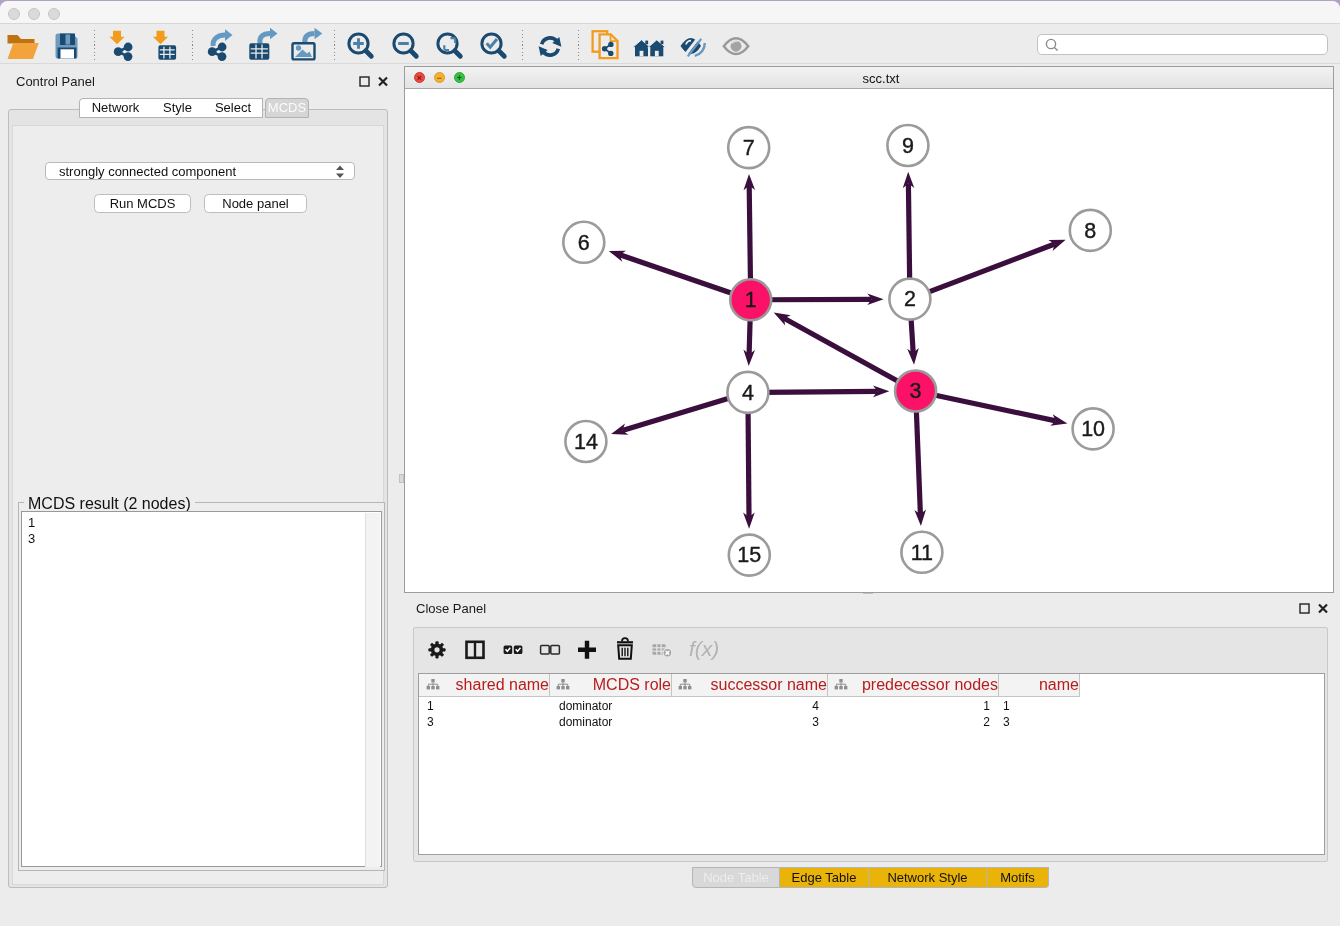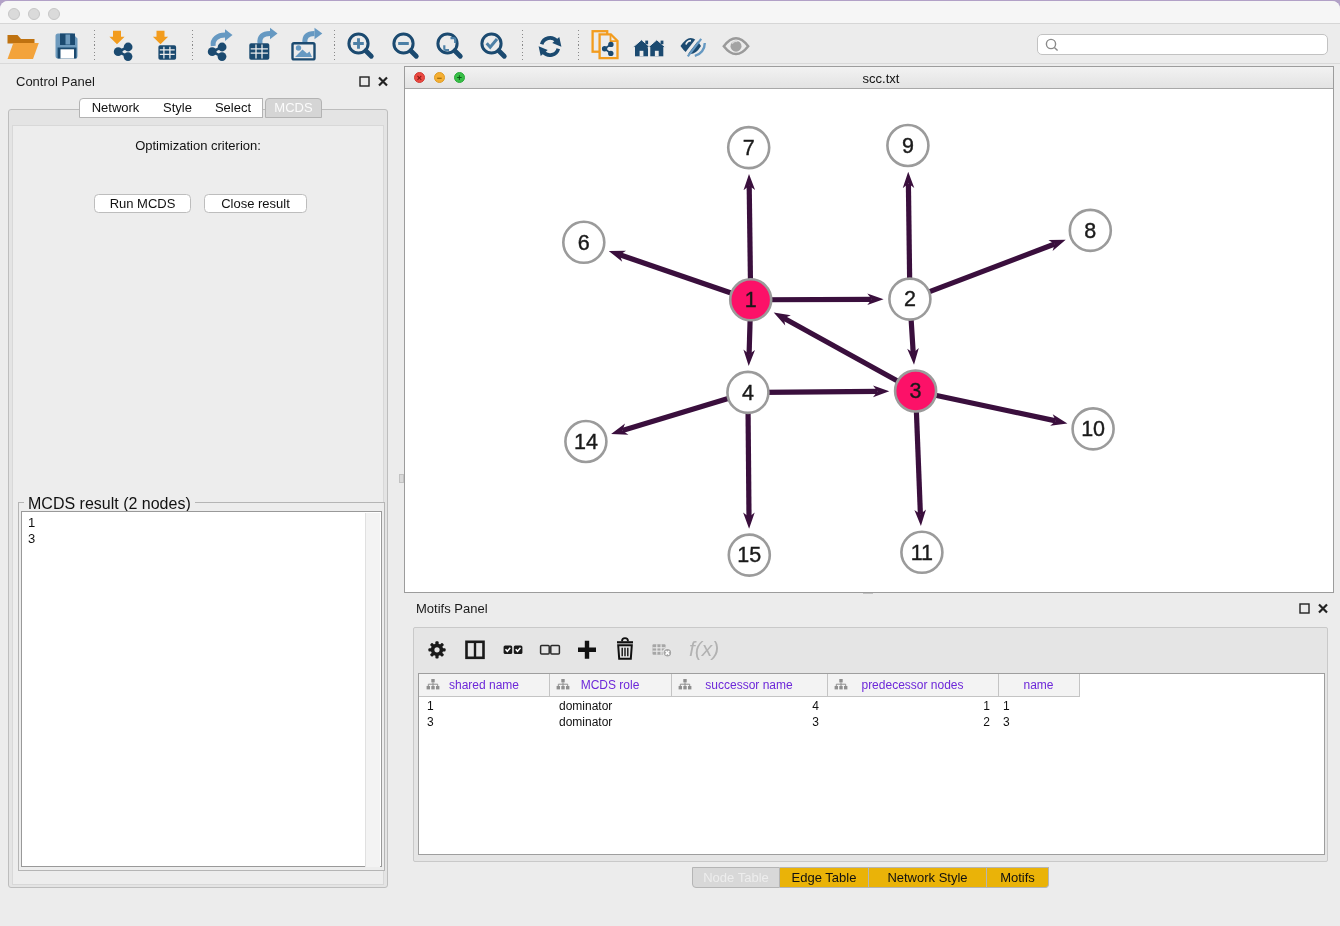--- a/index.html
+++ b/index.html
@@ -21,21 +21,21 @@
 #mcdsfs{position:absolute;left:5px;width:367px;height:369px;border:1px solid #b5b5b5;background:#ededed}
 #mcdslist{position:absolute;left:2px;top:8px;width:361px;height:356px;background:#fff;border:1px solid #999;font-size:13px;color:#111}
 #statusbar{position:absolute;top:892px;left:0;width:1340px;height:34px;background:#ececec;border-top:1px solid #c6c6c6}
 #netwin{position:absolute;left:404px;top:65px;width:930px;height:527px;border:1px solid #9c9c9c;background:#fff}
 #nettb{position:absolute;left:0;top:0;width:928px;height:22px;background:linear-gradient(#f2f2f2,#e3e3e3);border-bottom:1px solid #a8a8a8}
 .itl{position:absolute;top:5px;width:11px;height:11px;border-radius:50%;font-size:9px;font-weight:bold;text-align:center;line-height:11px}
 #tp{position:absolute;left:404px;top:596px;width:936px;height:295px}
 #tpsub{position:absolute;left:9px;top:30px;width:915px;height:235px;background:#e5e5e5;border:1px solid #c9c9c9;border-radius:2px}
 #tbl{position:absolute;left:4px;top:45px;width:907px;height:182px;background:#fff;border:1px solid #9e9e9e}
 #thead{position:absolute;left:0;top:0;width:661px;height:23px;background:#f3f3f3;border-bottom:1px solid #c4c4c4;border-right:1px solid #c4c4c4}
-.th{position:absolute;top:0;height:22px;font-size:12px;color:#6d28d9;text-align:center;line-height:22px}
+.th{position:absolute;top:0;height:22px;font-size:16px;color:#b91c1c;text-align:right;line-height:22px}
 .thsep{position:absolute;top:0;height:23px;width:0;border-left:1px solid #c4c4c4}
 .td{position:absolute;font-size:12px;color:#111;height:16px;line-height:16px}
 .btab{position:absolute;top:0;height:21px;background:#eab308;border:1px solid #b5b5b5;font-size:13px;color:#111;text-align:center;line-height:19px}
 svg{display:block}
 </style></head><body>
 <div id="win">
 <div id="titlebar">
 <div class="tl" style="left:8px"></div>
 <div class="tl" style="left:27.5px"></div>
 <div class="tl" style="left:47.5px"></div>
@@ -174,26 +174,29 @@
 </div>
 <div id="cp">
 <div class="ptitle" style="position:absolute;left:16px;top:9px">Control Panel</div>
 <svg width="30" height="12" style="position:absolute;left:359px;top:11px">
         <rect x="1" y="1" width="9" height="9" fill="none" stroke="#222" stroke-width="1.4"></rect>
         <path d="M20,1.5 l8,8 M28,1.5 l-8,8" stroke="#222" stroke-width="2.2"></path>
       </svg>
 <div class="tab" style="left:79px;top:33px;width:73px;border-radius:4px 0 0 0">Network</div>
 <div class="tab" style="left:151px;top:33px;width:54px;border-left:none">Style</div>
 <div class="tab" style="left:204px;top:33px;width:59px;border-left:none">Select</div>
-<div class="tab" style="left:265px;top:33px;width:57px;background:#d5d5d5;color:#fbfbfb;border-radius:4px 4px 0 0">MCDS</div>
+<div class="tab" style="left:265px;top:33px;width:44px;background:#d5d5d5;color:#fbfbfb;border-radius:4px 4px 0 0">MCDS</div>
 <div id="cpframe">
         <div id="cpinner">
-<div style="position:absolute;left:0;top:12px;width:100%;text-align:center;font-size:13px;color:#111">Optimization criterion:</div>
+<div id="dropdown">strongly connected component<svg width="10" height="14" style="position:absolute;right:9px;top:2px">
+              <polygon points="5,0.5 9,5 1,5" fill="#555"></polygon>
+              <polygon points="5,13 9,8.5 1,8.5" fill="#555"></polygon>
+            </svg></div>
 <div class="btn" style="left:81px;top:68px;width:97px">Run MCDS</div>
-<div class="btn" style="left:191px;top:68px;width:103px">Close result</div>
+<div class="btn" style="left:191px;top:68px;width:103px">Node panel</div>
 <div id="mcdsfs" style="top:376px">
             <div style="position:absolute;left:5px;top:-8px;background:#ededed;padding:0 4px;font-size:16px;color:#111">MCDS result (2 nodes)</div>
             <div id="mcdslist">
               <div style="padding:3px 0 0 6px;line-height:16px">1<br>3</div>
               <div style="position:absolute;right:1px;top:1px;width:15px;height:354px;background:#f3f3f3;border-left:1px solid #e0e0e0"></div>
             </div>
           </div>
 </div>
       </div>
 </div>
@@ -253,21 +256,21 @@
 <text x="688.1" y="346.2" font-size="21.5" fill="#1a1a1a" stroke="#1a1a1a" stroke-width="0.4" text-anchor="middle">10</text>
 <circle cx="516.9" cy="462.3" r="20.5" fill="#ffffff" stroke="#9b9b9b" stroke-width="2.6"></circle>
 <text x="516.9" y="469.6" font-size="21.5" fill="#1a1a1a" stroke="#1a1a1a" stroke-width="0.4" text-anchor="middle">11</text>
 <circle cx="180.9" cy="351.5" r="20.5" fill="#ffffff" stroke="#9b9b9b" stroke-width="2.6"></circle>
 <text x="180.9" y="358.8" font-size="21.5" fill="#1a1a1a" stroke="#1a1a1a" stroke-width="0.4" text-anchor="middle">14</text>
 <circle cx="344.3" cy="465.1" r="20.5" fill="#ffffff" stroke="#9b9b9b" stroke-width="2.6"></circle>
 <text x="344.3" y="472.4" font-size="21.5" fill="#1a1a1a" stroke="#1a1a1a" stroke-width="0.4" text-anchor="middle">15</text>
 </svg>
     </div>
 <div id="tp">
-<div class="ptitle" style="position:absolute;left:12px;top:4px">Motifs Panel</div>
+<div class="ptitle" style="position:absolute;left:12px;top:4px">Close Panel</div>
 <svg width="30" height="12" style="position:absolute;left:895px;top:6px">
         <rect x="1" y="1" width="9" height="9" fill="none" stroke="#222" stroke-width="1.4"></rect>
         <path d="M20,1.5 l8,8 M28,1.5 l-8,8" stroke="#222" stroke-width="2.2"></path>
       </svg>
 <div id="tpsub">
 <svg width="330" height="44" style="position:absolute;left:0;top:0">
 <g transform="translate(23,21.8)">
             <g fill="#1a1a1a">
               <rect x="-1.6" y="-8.6" width="3.2" height="4" rx="1" transform="rotate(0)"></rect>
               <rect x="-1.6" y="-8.6" width="3.2" height="4" rx="1" transform="rotate(45)"></rect>

